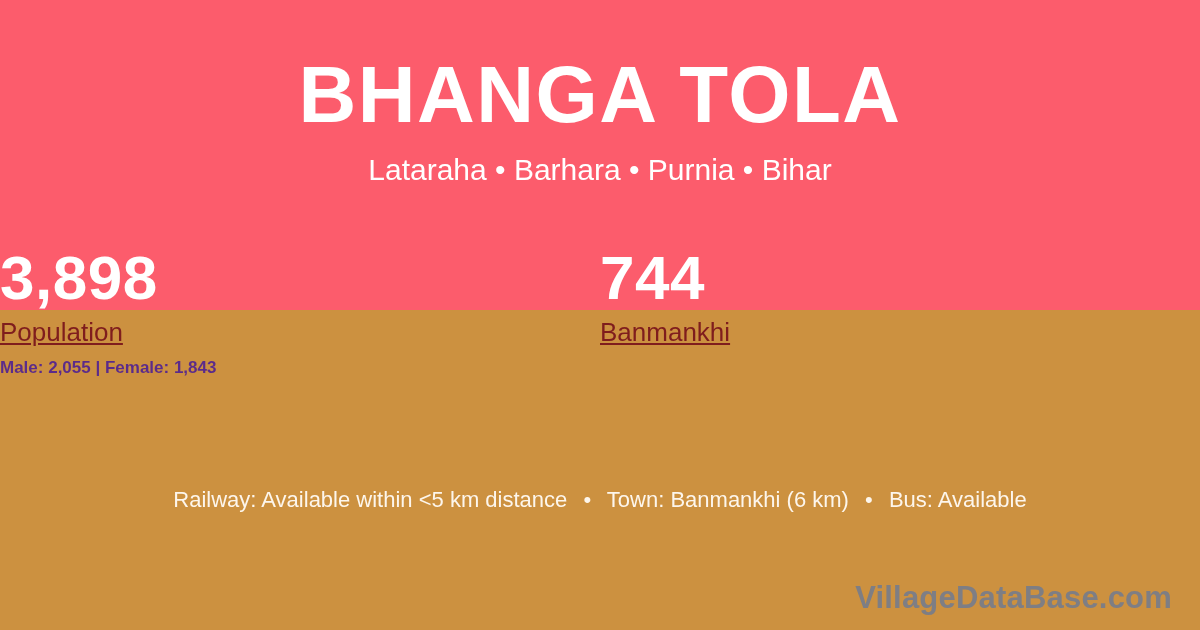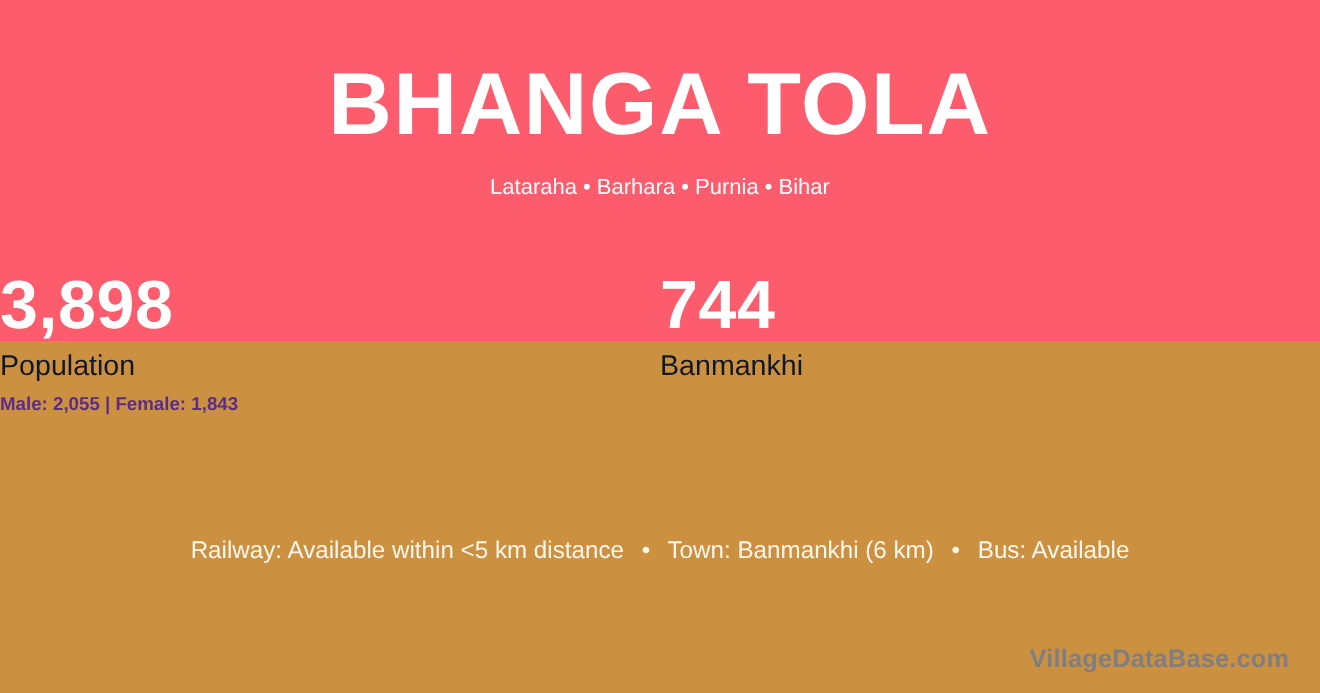--- a/index.html
+++ b/index.html
@@ -46,21 +46,21 @@
     font-size: 80px;
     line-height: 86px;
     font-weight: 700;
     letter-spacing: 1.5px;
     color: #ffffff;
     white-space: nowrap;
   }
   .subtitle {
     margin: 0;
     padding-top: 14px;
-    font-size: 20px;
+    font-size: 30px;
     line-height: 36px;
     font-weight: 400;
     color: #ffffff;
     white-space: nowrap;
   }
 
   
   .stats {
     position: absolute;
     left: 0;
@@ -79,22 +79,23 @@
     font-weight: 700;
     color: #ffffff;
     letter-spacing: 0.5px;
     white-space: nowrap;
   }
   .stat-label {
     margin-top: 4px;
     font-size: 26px;
     line-height: 32px;
     font-weight: 400;
-    color: #0f172a;
+    color: #7f1d1d;
     white-space: nowrap;
+    text-decoration: underline;
   }
   .stat-detail {
     margin-top: 9px;
     font-size: 17px;
     line-height: 22px;
     font-weight: 700;
     color: #4c1d95;
     opacity: 0.88;
     white-space: nowrap;
   }
@@ -115,21 +116,21 @@
   .amenities .sep {
     padding: 0 10px;
     color: #fdf6ec;
   }
 
   
   .footer {
     position: absolute;
     right: 28px;
     bottom: 18px;
-    font-size: 23px;
+    font-size: 31px;
     line-height: 28px;
     font-weight: 700;
     color: #7e7e84;
     letter-spacing: 0.2px;
     white-space: nowrap;
   }
 </style>
 </head>
 <body>
 

